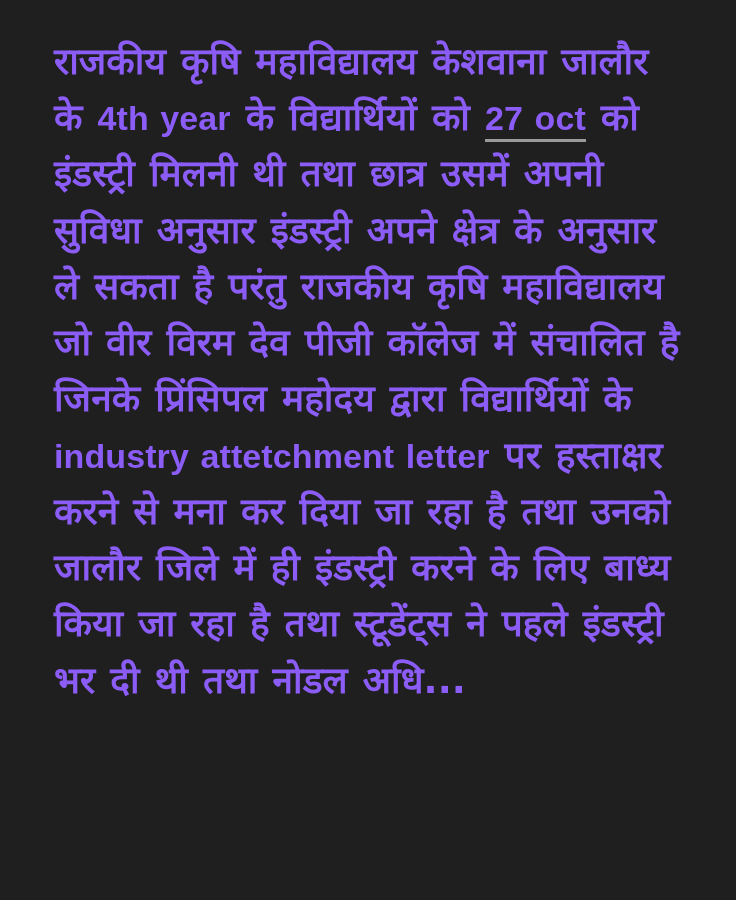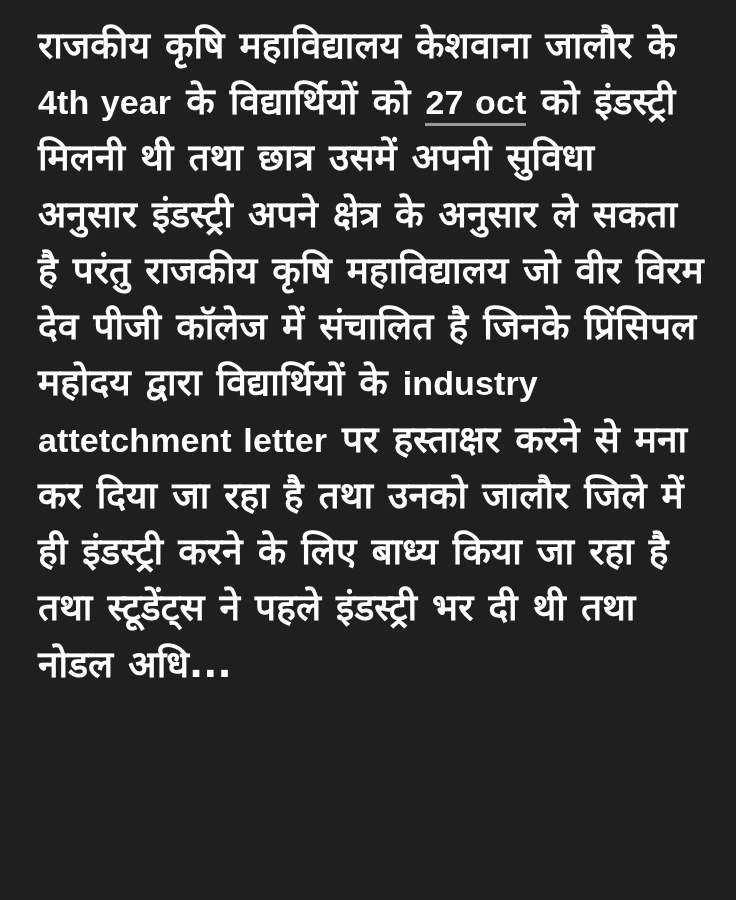--- a/index.html
+++ b/index.html
@@ -22,28 +22,28 @@
   }
   .text-card {
     position: absolute;
     left: 0;
     top: 0;
     width: 736px;
     padding: 18px 30px 0 38px;
     box-sizing: border-box;
   }
   .post-text {
-    color: #ffffff;
+    color: #8b5cf6;
     font-size: 37px;
     line-height: 1.52;
     font-weight: 600;
     letter-spacing: 0.1px;
     word-spacing: 2px;
     text-align: left;
-    margin: 0;
+    margin: 16px;
   }
   .seg-latin {
     font-family: "Liberation Sans", sans-serif;
     font-weight: 700;
     font-size: 34px;
   }
   .seg-underline {
     font-family: "Liberation Sans", sans-serif;
     font-weight: 700;
     font-size: 34px;

